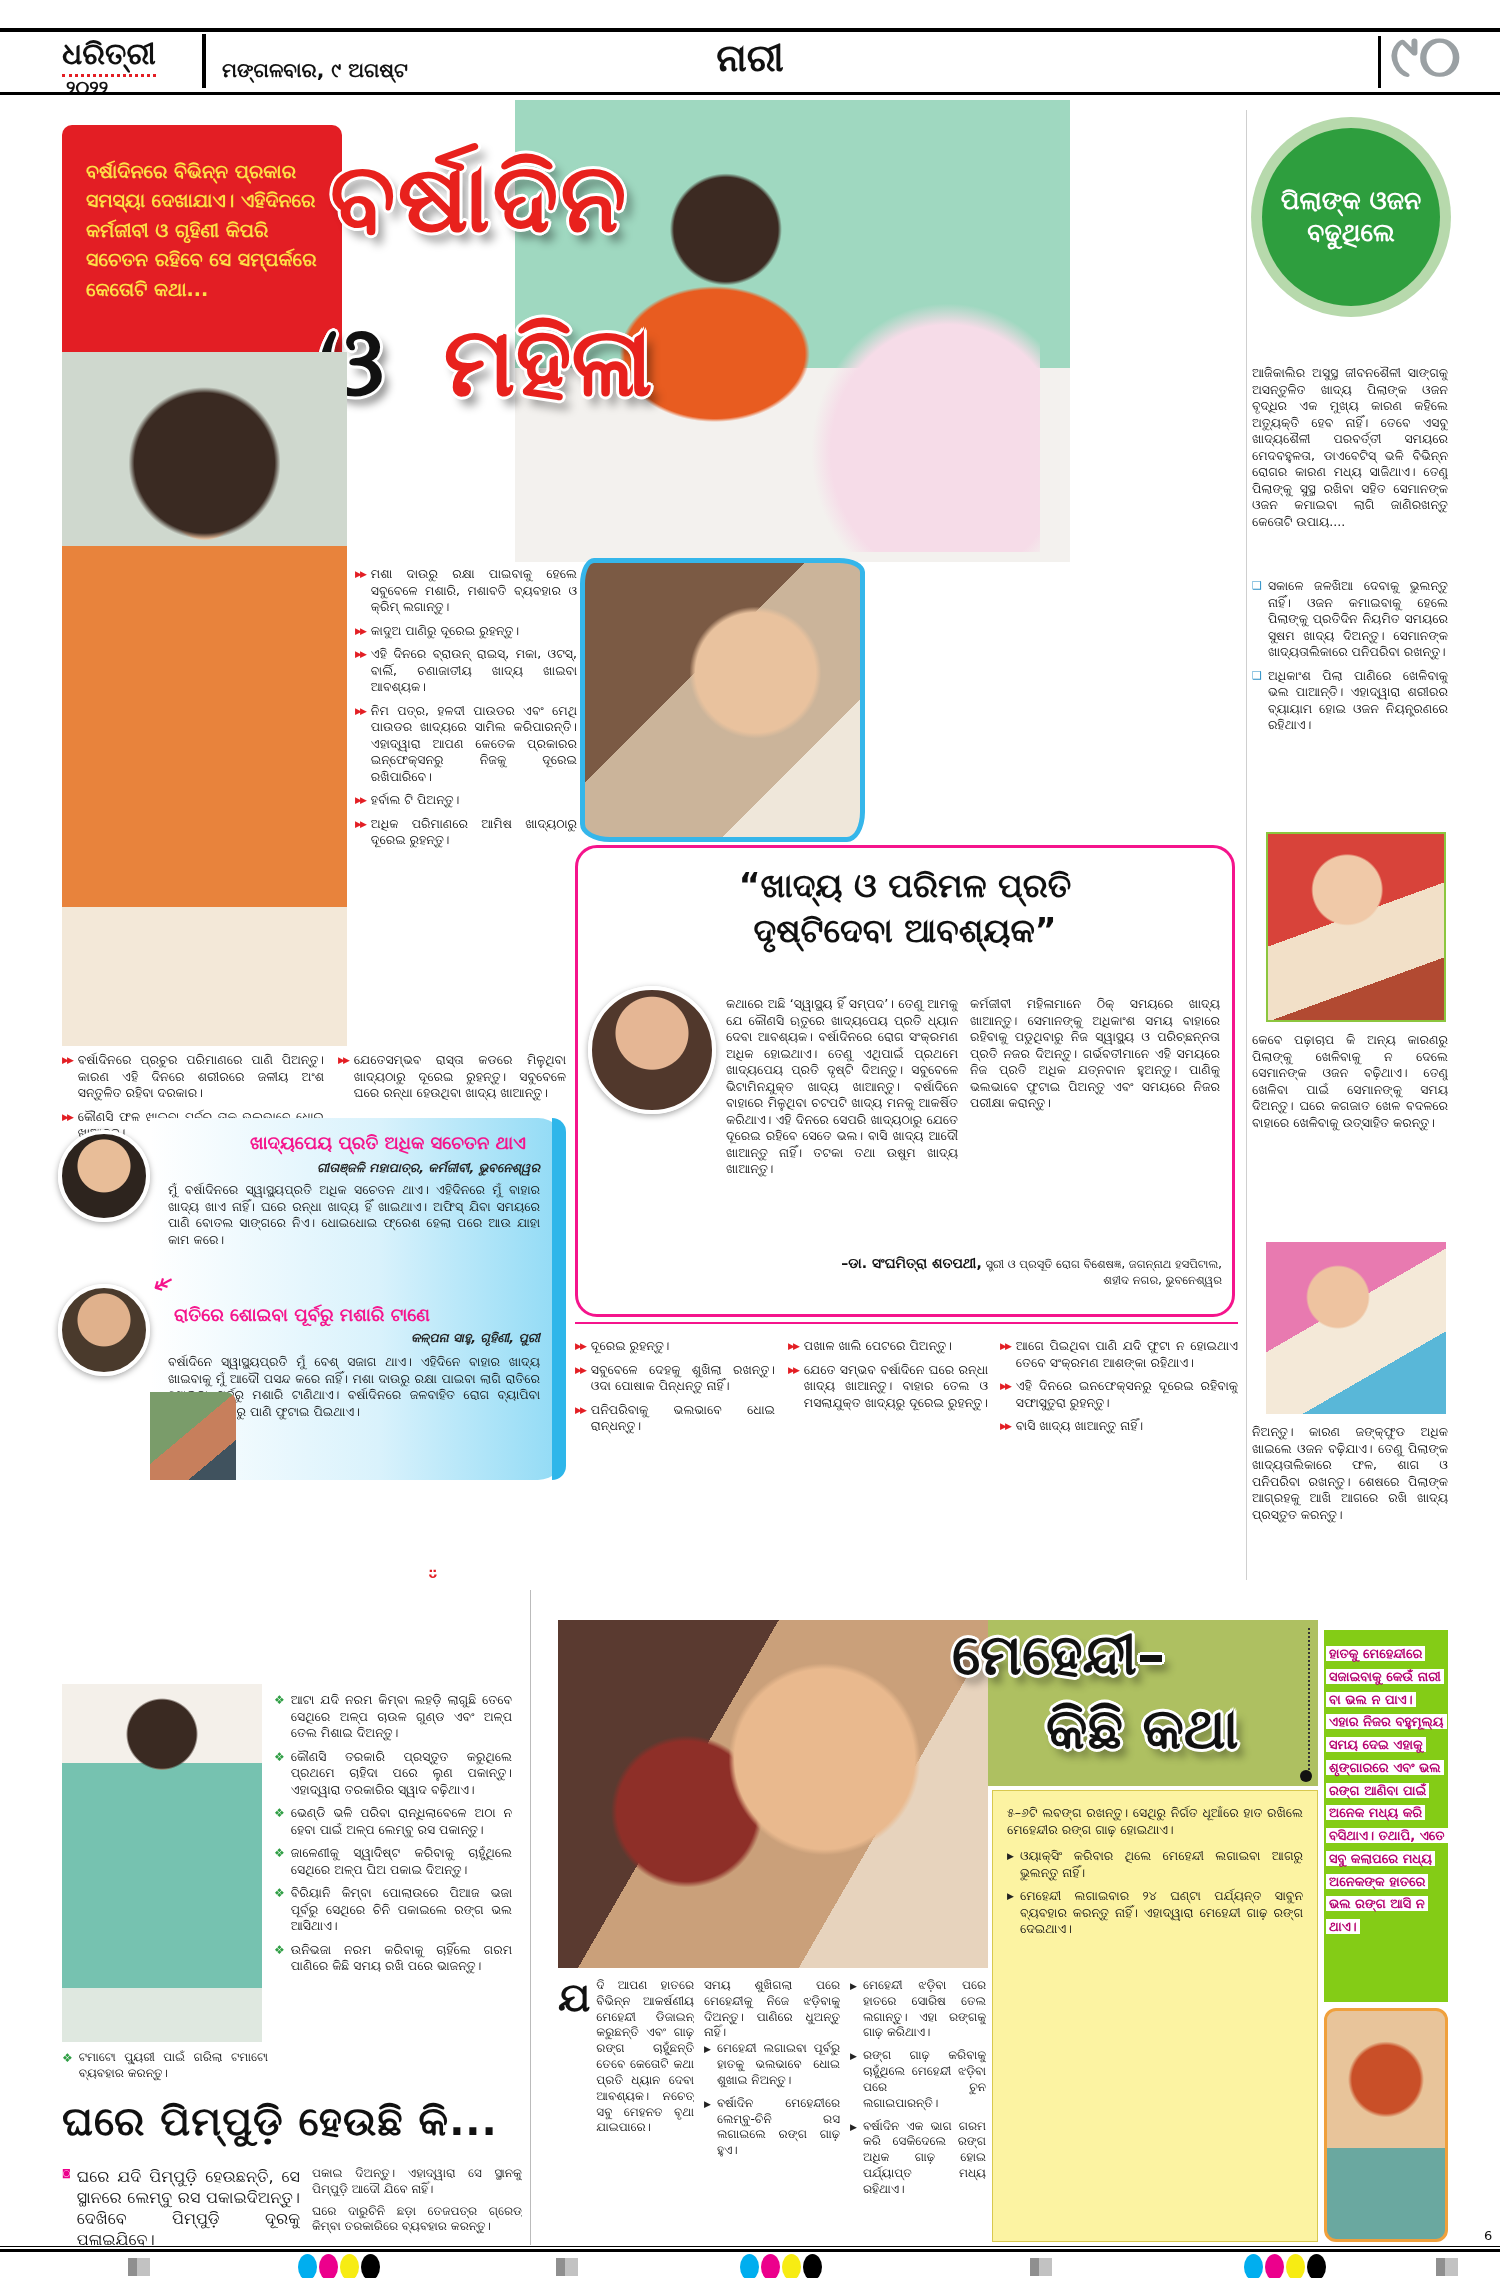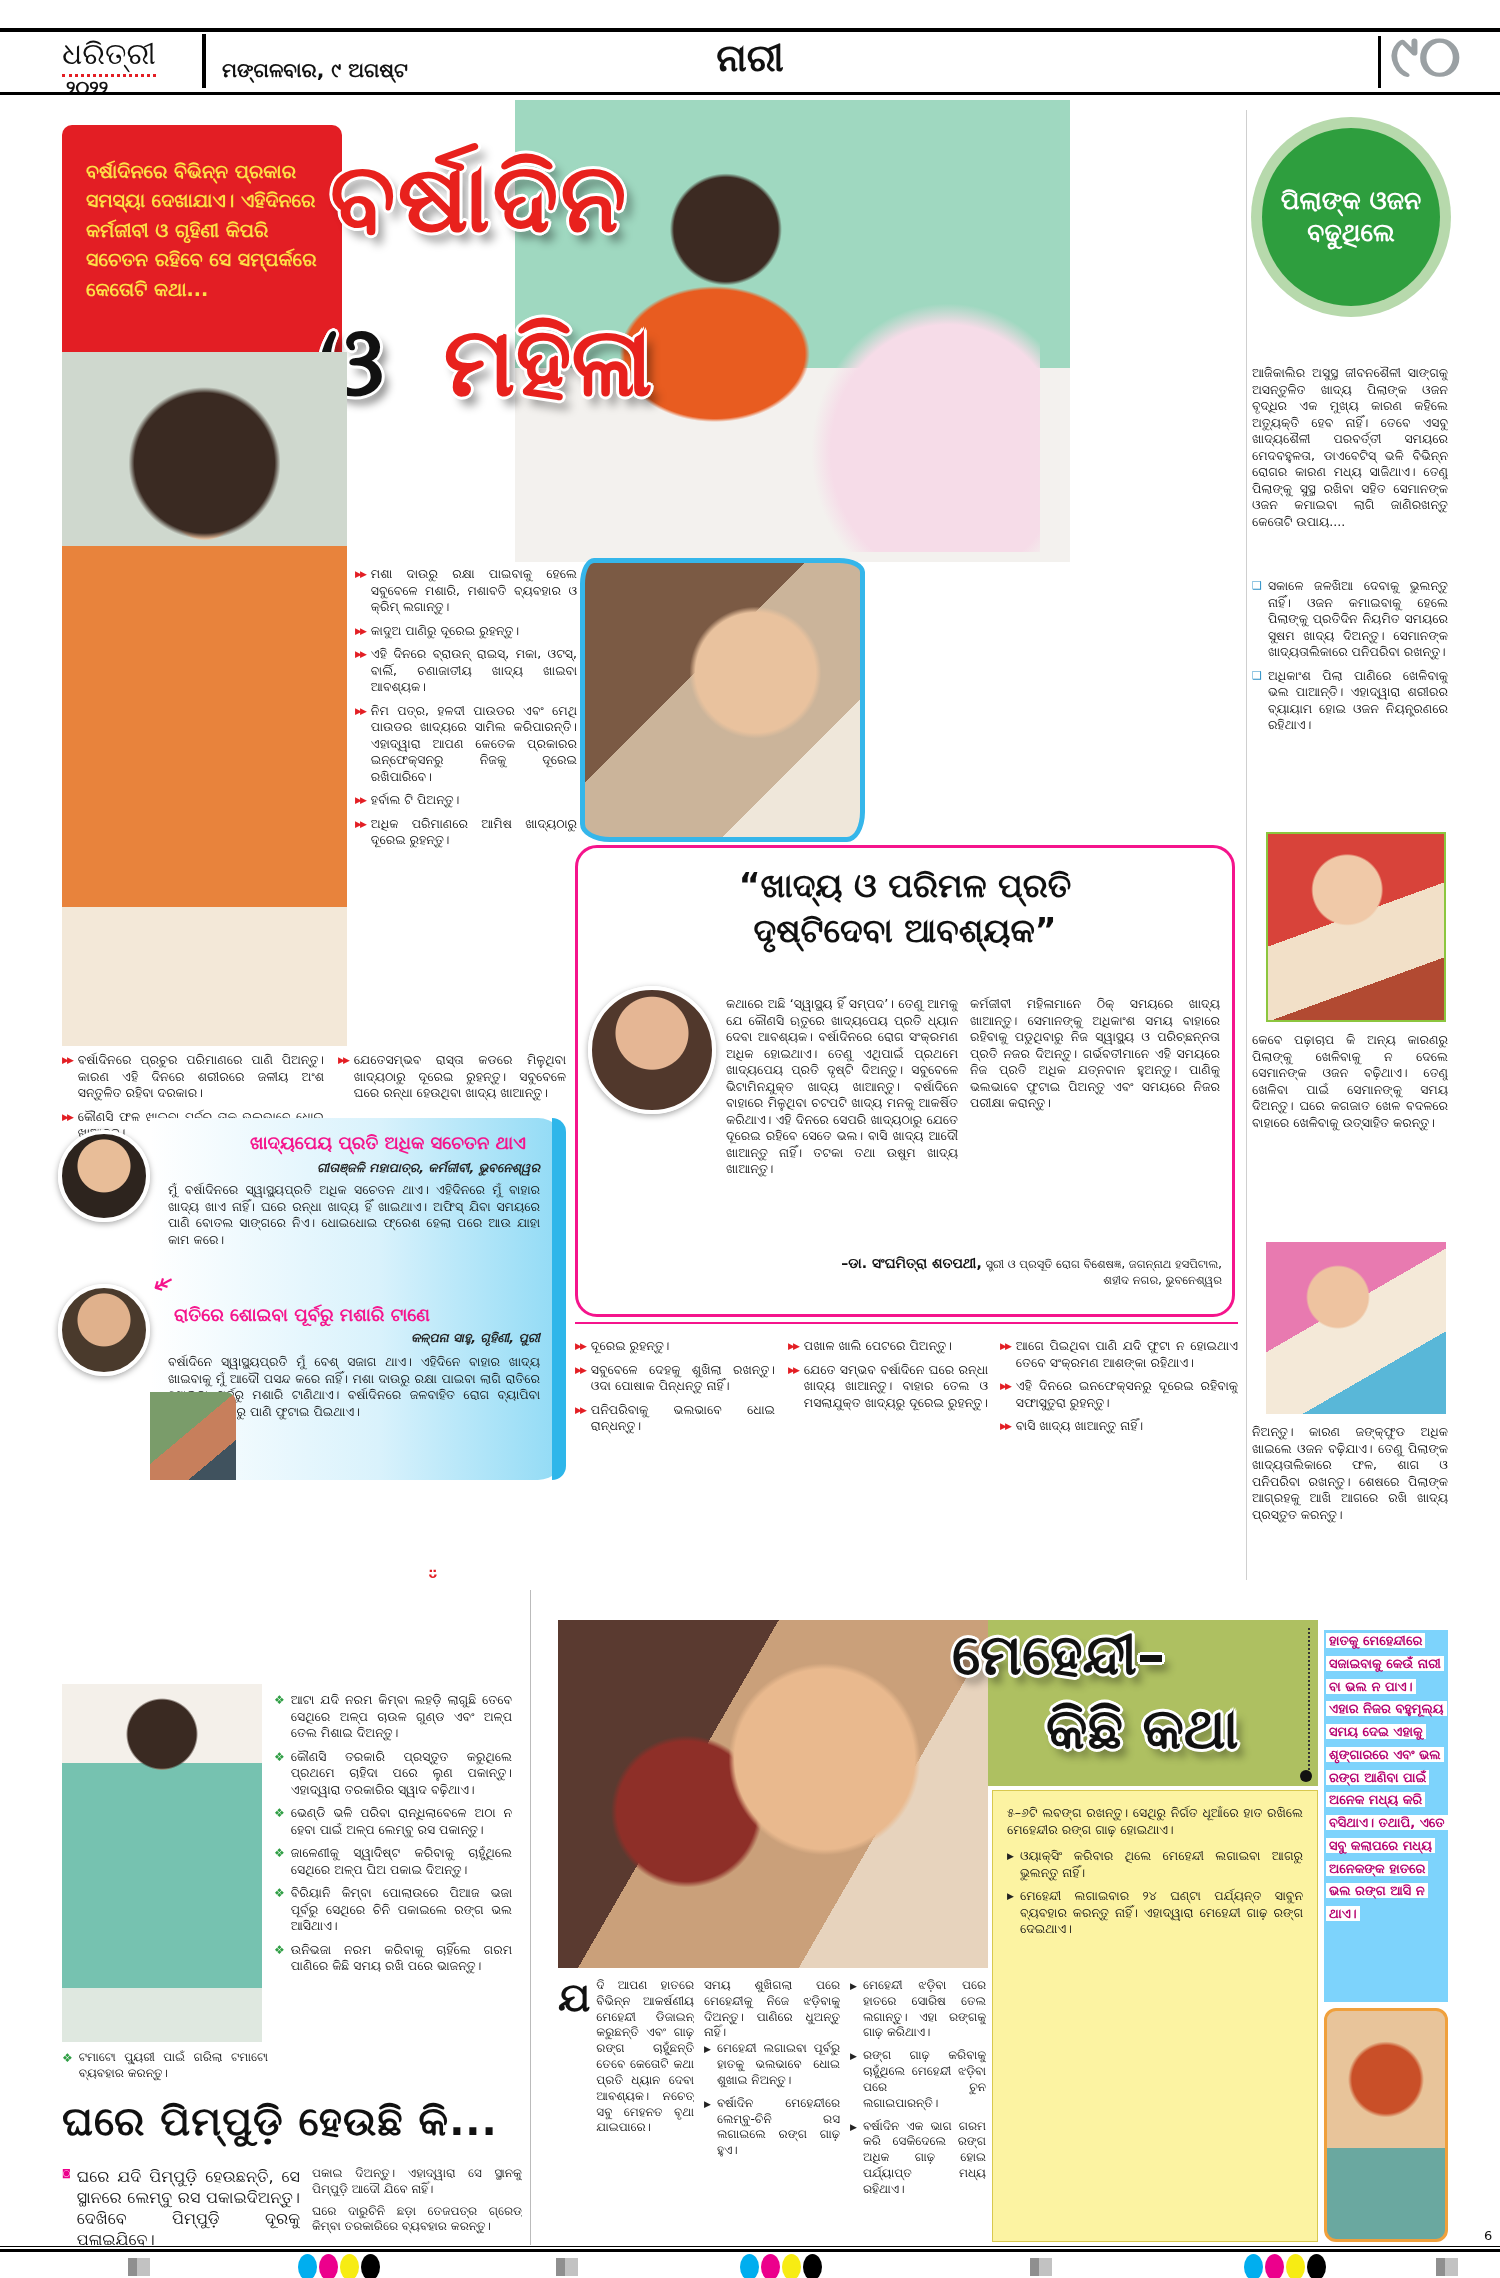--- a/index.html
+++ b/index.html
@@ -27,21 +27,21 @@
 .dropcap{float:left;font-size:40px;font-weight:bold;line-height:.85;margin:2px 6px 0 0}
 .hl{background:#fff;color:#b5006e;font-weight:bold;box-decoration-break:clone;-webkit-box-decoration-break:clone;padding:0 3px;line-height:1.75}
 .dotgrp span{display:inline-block;width:19px;height:26px;border-radius:50%;margin-right:2px;vertical-align:middle}
 </style>
 </head>
 <body>
 
 <div id="page">
 
   <div class="hline" style="left:0;top:28px;width:1500px;height:4px"></div>
-  <div class="abs" style="left:62px;top:36px;font-size:30px;font-weight:normal;border-bottom:3px dotted #e31e24;padding-bottom:2px">ଧରିତ୍ରୀ</div>
+  <div class="abs" style="left:62px;top:36px;font-size:30px;font-weight:bold;border-bottom:3px dotted #e31e24;padding-bottom:2px">ଧରିତ୍ରୀ</div>
   <div class="abs" style="left:66px;top:76px;font-size:19px;font-weight:bold">୨୦୨୨</div>
   <div class="vline" style="left:202px;top:34px;width:4px;height:54px"></div>
   <div class="abs" style="left:222px;top:58px;font-size:20px;font-weight:bold">ମଙ୍ଗଳବାର, ୯ ଅଗଷ୍ଟ</div>
   <div class="abs" style="left:600px;top:36px;width:300px;text-align:center;font-size:38px;font-weight:bold">ନାରୀ</div>
   <div class="vline" style="left:1378px;top:36px;width:3px;height:52px"></div>
   <div class="abs" style="left:1390px;top:22px;font-size:58px;font-weight:bold;color:#9aa0a3">୯୦</div>
   <div class="hline" style="left:0;top:92px;width:1500px;height:3px"></div>
 
   <div class="abs" style="left:62px;top:125px;width:280px;height:310px;background:#e31e24;border-radius:10px">
     <div class="abs" style="left:24px;top:32px;width:232px;color:#fde047;font-size:19px;font-weight:bold;line-height:1.55">ବର୍ଷାଦିନରେ ବିଭିନ୍ନ ପ୍ରକାର ସମସ୍ୟା ଦେଖାଯାଏ। ଏହିଦିନରେ କର୍ମଜୀବୀ ଓ ଗୃହିଣୀ କିପରି ସଚେତନ ରହିବେ ସେ ସମ୍ପର୍କରେ କେତୋଟି କଥା...</div>
@@ -265,21 +265,21 @@
   <div class="ph" style="left:558px;top:1620px;width:430px;height:348px;background:
       radial-gradient(circle at 62% 40%, #e9b98e 0 90px, rgba(0,0,0,0) 96px),
       radial-gradient(circle at 30% 55%, #8e2f28 0 70px, rgba(0,0,0,0) 76px),
       linear-gradient(120deg,#5a3a30 0 35%, #caa07a 35% 70%, #e7d3bd 70%)"></div>
   <div class="abs" style="left:988px;top:1620px;width:330px;height:166px;background:#aec061"></div>
   <div class="abs outline-blk" style="left:952px;top:1622px;font-size:56px">ମେହେନ୍ଦୀ–</div>
   <div class="abs outline-blk" style="left:1046px;top:1696px;font-size:56px">କିଛି କଥା</div>
   <div class="abs" style="left:1308px;top:1628px;width:2px;height:150px;border-left:2px dotted #333"></div>
   <div class="abs" style="left:1300px;top:1770px;width:12px;height:12px;border-radius:50%;background:#111"></div>
 
-  <div class="abs" style="left:1324px;top:1630px;width:124px;height:372px;background:#7dd3fc;overflow:hidden;padding:0 2px">
+  <div class="abs" style="left:1324px;top:1630px;width:124px;height:372px;background:#84cc16;overflow:hidden;padding:13px 2px">
     <span class="hl" style="font-size:13px">ହାତକୁ ମେହେନ୍ଦୀରେ ସଜାଇବାକୁ କେଉଁ ନାରୀ ବା ଭଲ ନ ପାଏ। ଏହାର ନିଜର ବହୁମୂଲ୍ୟ ସମୟ ଦେଇ ଏହାକୁ ଶୃଙ୍ଗାରରେ ଏବଂ ଭଲ ରଙ୍ଗ ଆଣିବା ପାଇଁ ଅନେକ ମଧ୍ୟ କରି ବସିଥାଏ। ତଥାପି, ଏତେ ସବୁ କଲାପରେ ମଧ୍ୟ ଅନେକଙ୍କ ହାତରେ ଭଲ ରଙ୍ଗ ଆସି ନ ଥାଏ।</span>
   </div>
 
   <div class="abs" style="left:992px;top:1790px;width:326px;height:452px;background:#fcf3a2;border:1px solid #d8c84e;padding:14px 14px;overflow:hidden">
     <div class="jt" style="font-size:12.5px;margin-bottom:10px">୫–୬ଟି ଲବଙ୍ଗ ରଖନ୍ତୁ। ସେଥିରୁ ନିର୍ଗତ ଧୂଆଁରେ ହାତ ରଖିଲେ ମେହେନ୍ଦୀର ରଙ୍ଗ ଗାଢ଼ ହୋଇଥାଏ।</div>
     <div class="brow">
         <span class="trb">▶</span>
         <div class="jt" style="width:100%">ଓୟାକ୍ସିଂ କରିବାର ଥିଲେ ମେହେନ୍ଦୀ ଲଗାଇବା ଆଗରୁ ଭୁଲନ୍ତୁ ନାହିଁ।</div>
       </div>
     <div class="brow">

